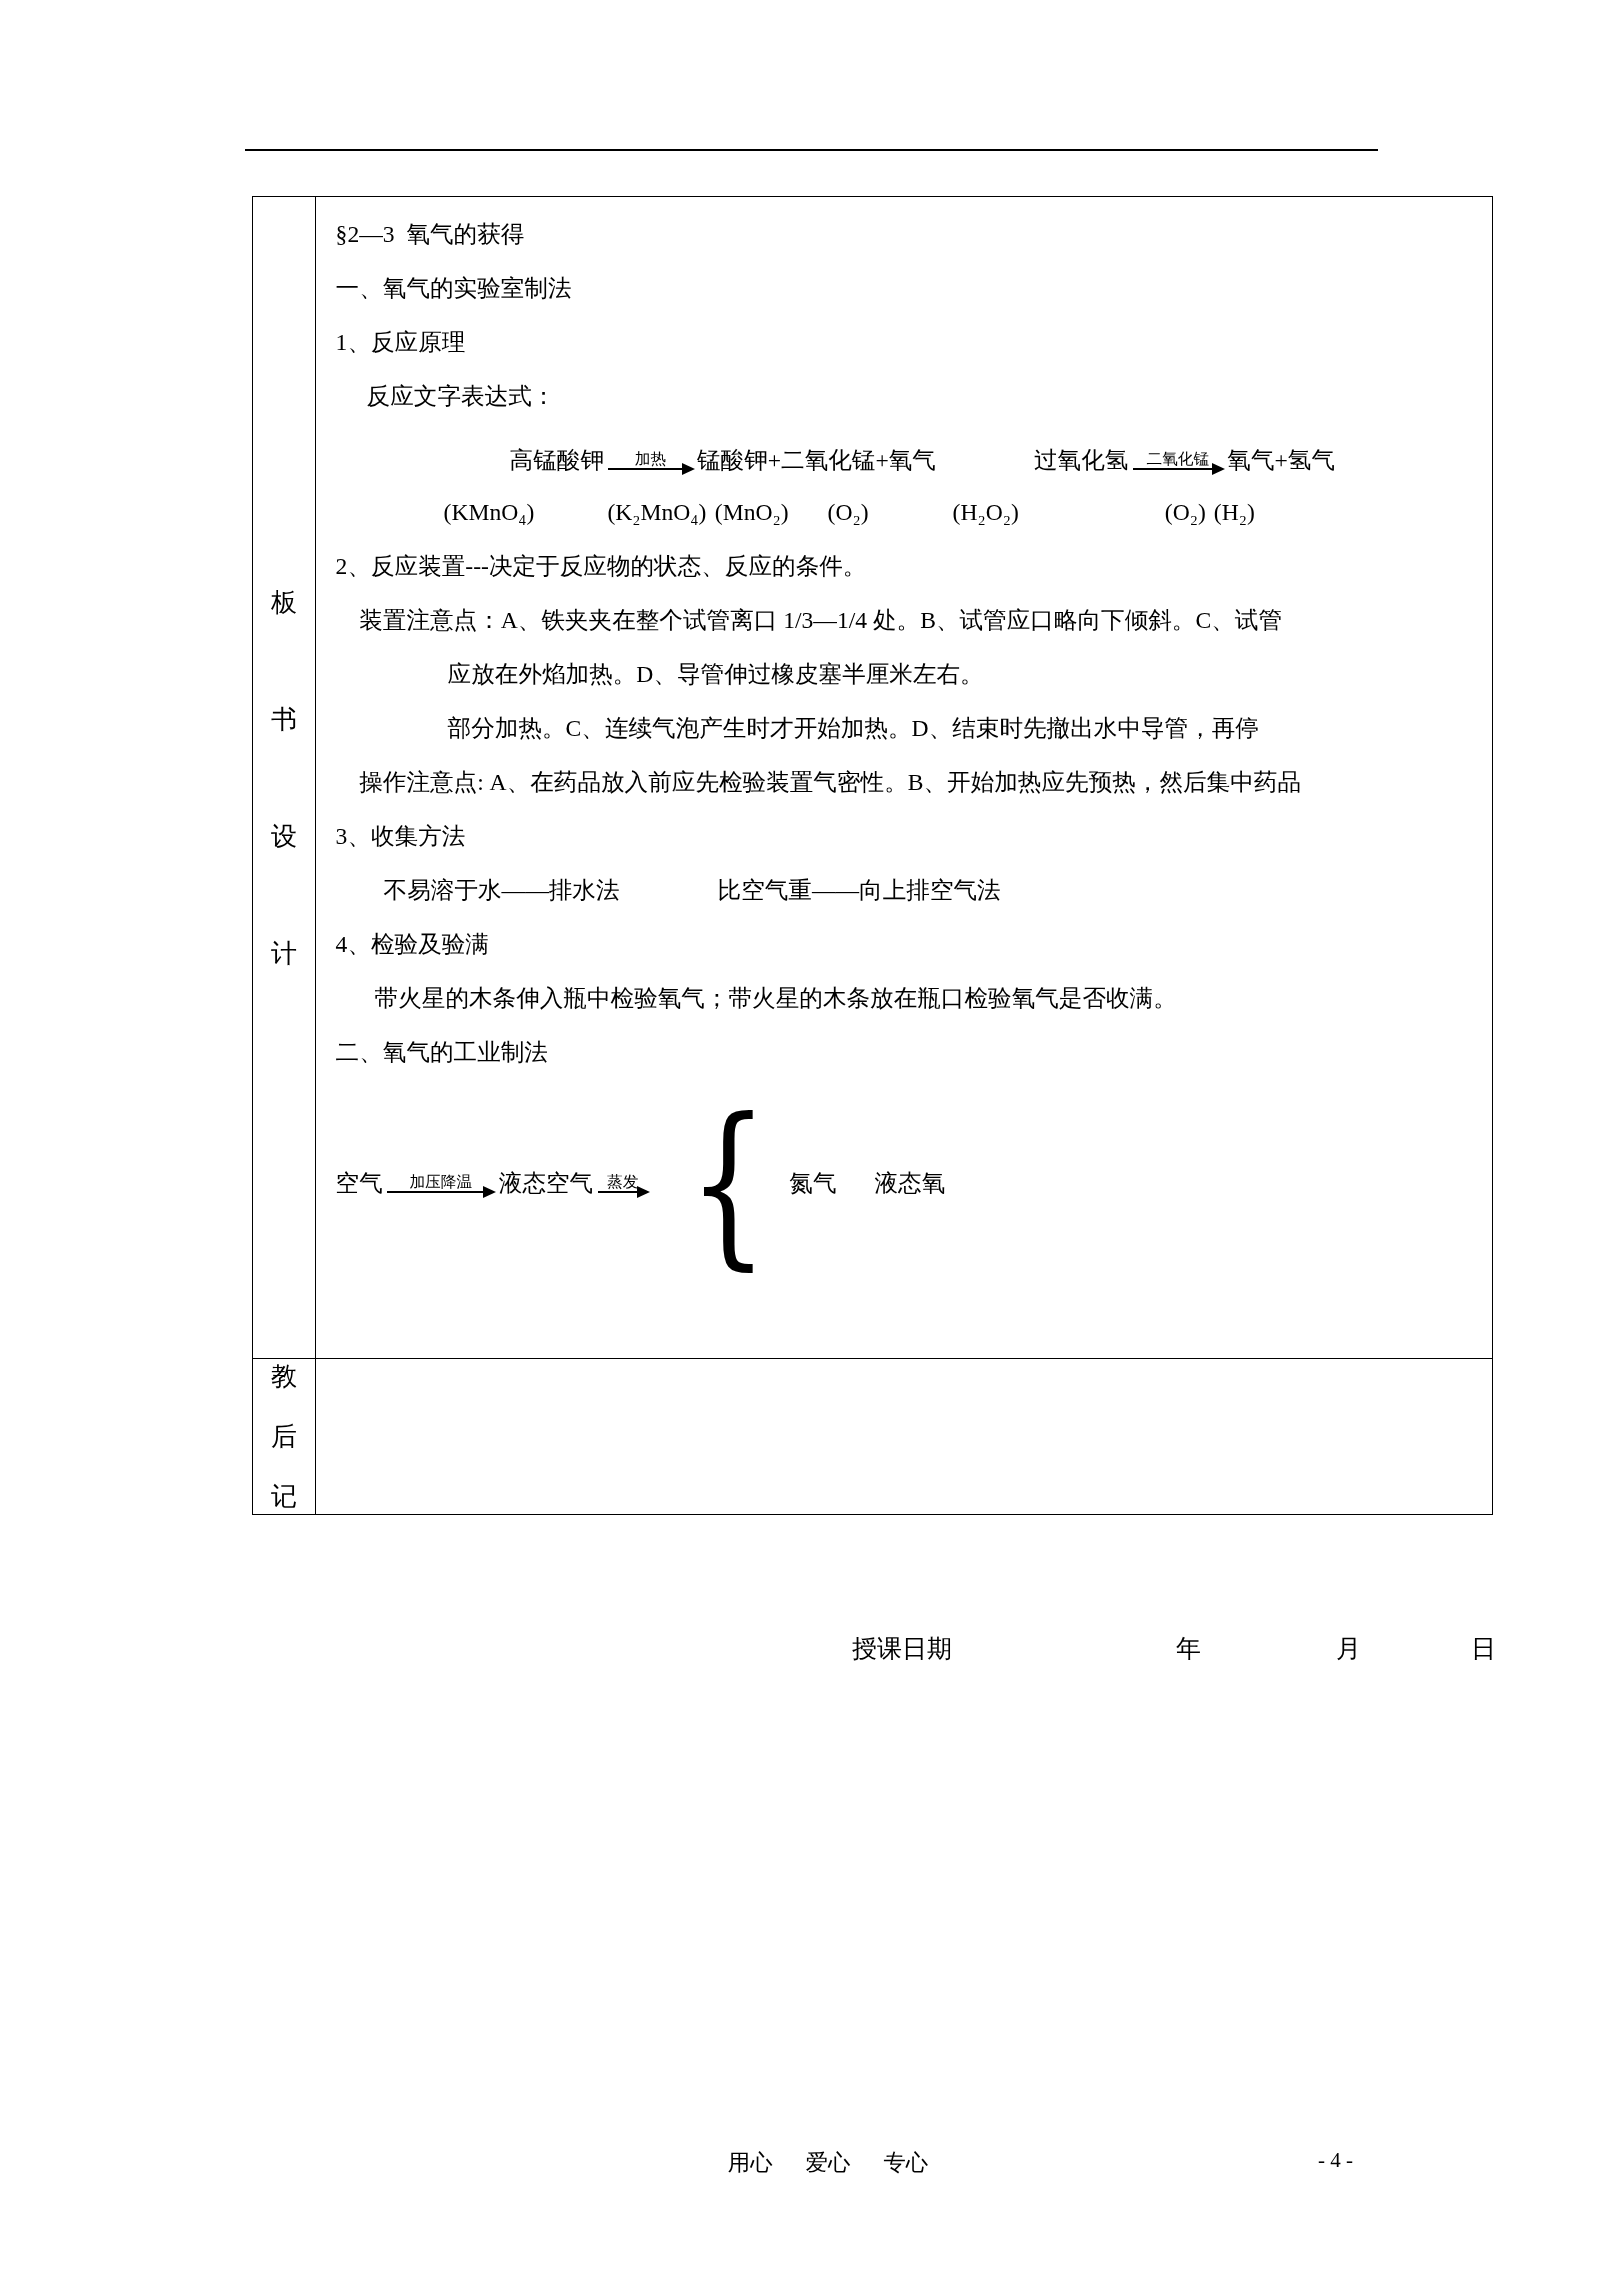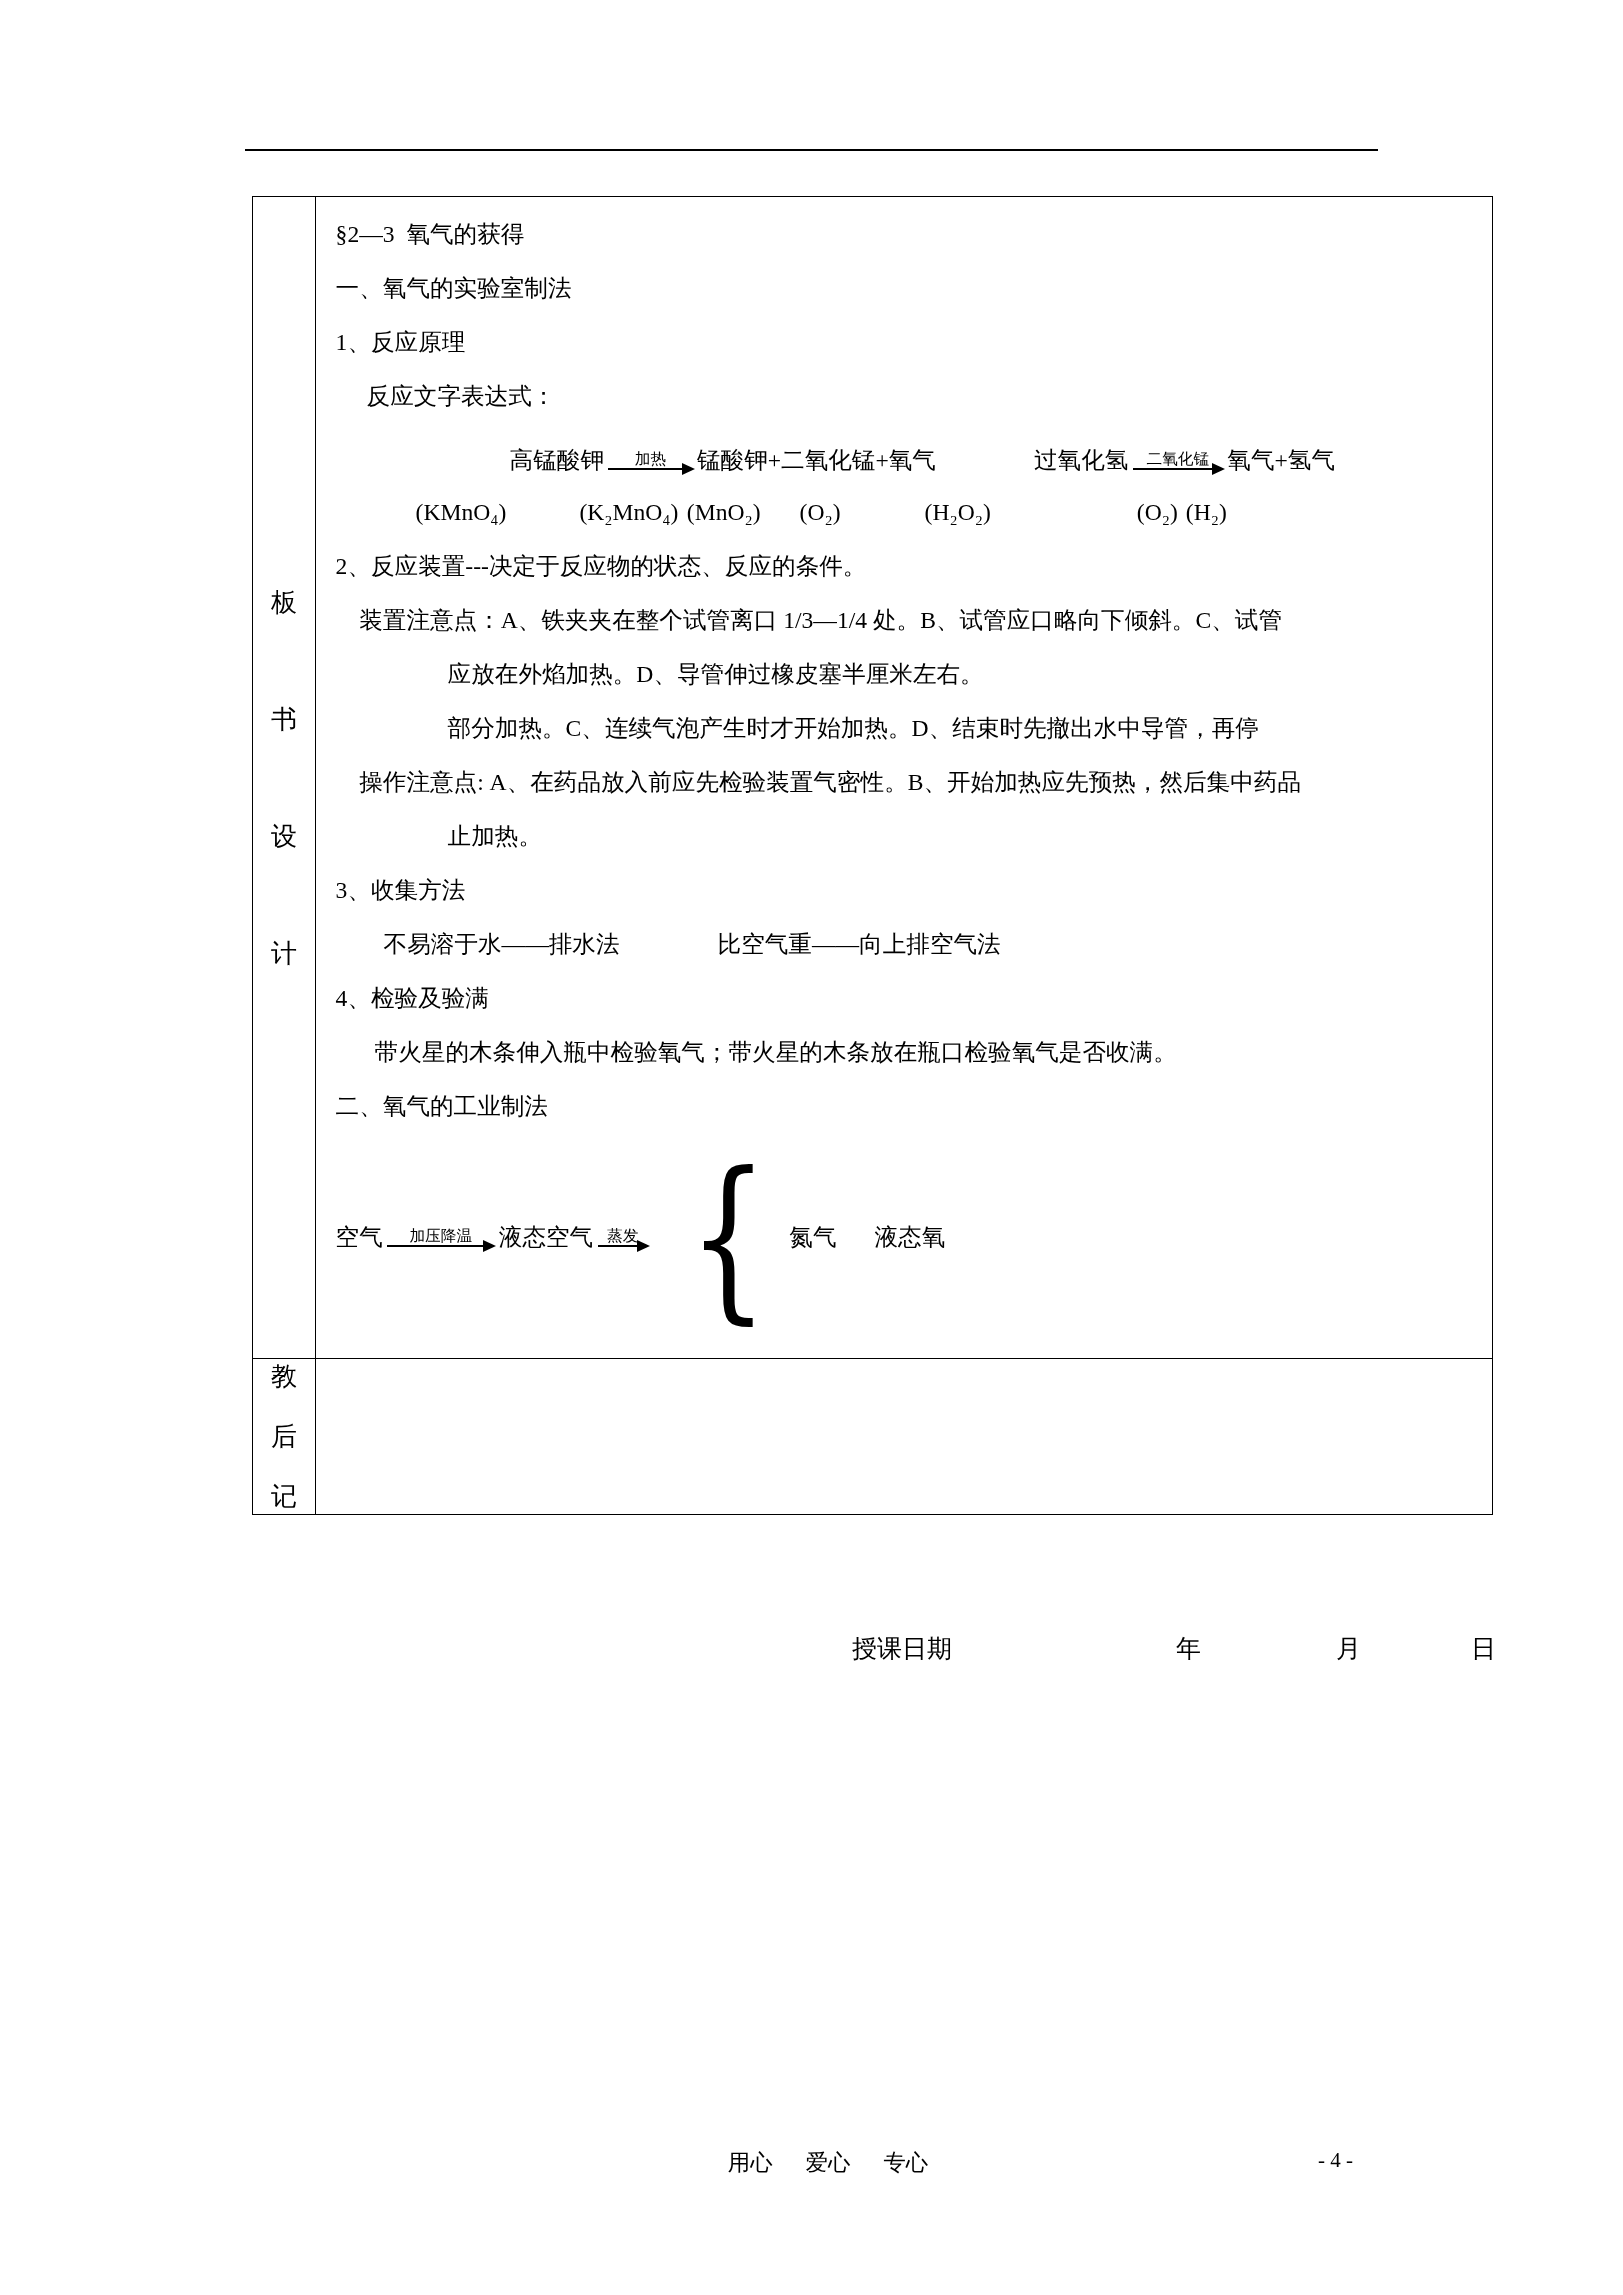--- a/index.html
+++ b/index.html
@@ -41,21 +41,21 @@
     content:''; position:absolute; right:-2.2px; top:50%; transform:translateY(-50%);
     width:0; height:0; border-left:13.5px solid #000;
     border-top:6.2px solid transparent; border-bottom:6.2px solid transparent;
   }
   .w150 .rx-line { width:84px; }
   .w160 .rx-line { width:90px; }
   .w190 .rx-line { width:107px; }
   .w90  .rx-line { width:50px; }
 
   .formula-row { display:flex; line-height:54px; white-space:pre; }
-  .f1 { margin-left:80px; } .f2 { margin-left:73px; } .f3 { margin-left:8.4px; }
+  .f1 { margin-left:108px; } .f2 { margin-left:73px; } .f3 { margin-left:8.4px; }
   .f4 { margin-left:39px; }  .f5 { margin-left:84px; } .f6 { margin-left:146px; }
   .f7 { margin-left:8px; }
 
   .industry-row { display:flex; align-items:center; height:185px; margin-top:11.2px; white-space:pre; }
   .industry-row .rx-arrow { margin-bottom:0; }
   .big-brace {
     font-size:168px; line-height:168px; font-weight:400;
     transform:scale(0.75,1.05); margin:0 7.9px 0 22.4px;
     font-family:"DejaVu Serif",serif;
   }
@@ -111,21 +111,20 @@
         <span class="f5">(H₂O₂)</span>
         <span class="f6">(O₂)</span>
         <span class="f7">(H₂)</span>
       </div>
 
       <div class="line">2、反应装置---决定于反应物的状态、反应的条件。</div>
       <div class="line ind-note">装置注意点：A、铁夹夹在整个试管离口 1/3—1/4 处。B、试管应口略向下倾斜。C、试管</div>
       <div class="line ind-cont">应放在外焰加热。D、导管伸过橡皮塞半厘米左右。</div>
       <div class="line ind-cont">部分加热。C、连续气泡产生时才开始加热。D、结束时先撤出水中导管，再停</div>
       <div class="line ind-note">操作注意点: A、在药品放入前应先检验装置气密性。B、开始加热应先预热，然后集中药品</div>
-      <div class="line ind-cont">止加热。</div>
       <div class="line">3、收集方法</div>
 
       <div class="line ind-collect">
         <span>不易溶于水——排水法</span>
         <span class="collect-gap">比空气重——向上排空气法</span>
       </div>
 
       <div class="line">4、检验及验满</div>
       <div class="line ind-check">带火星的木条伸入瓶中检验氧气；带火星的木条放在瓶口检验氧气是否收满。</div>
       <div class="line">二、氧气的工业制法</div>

